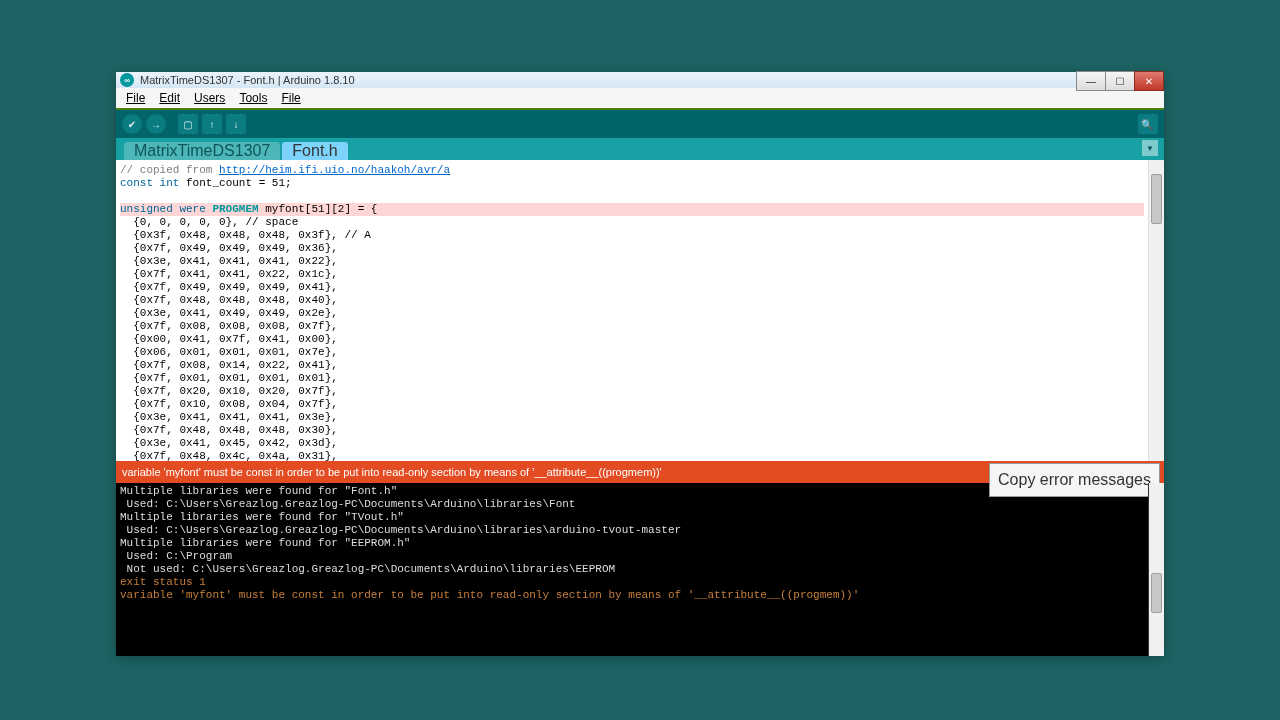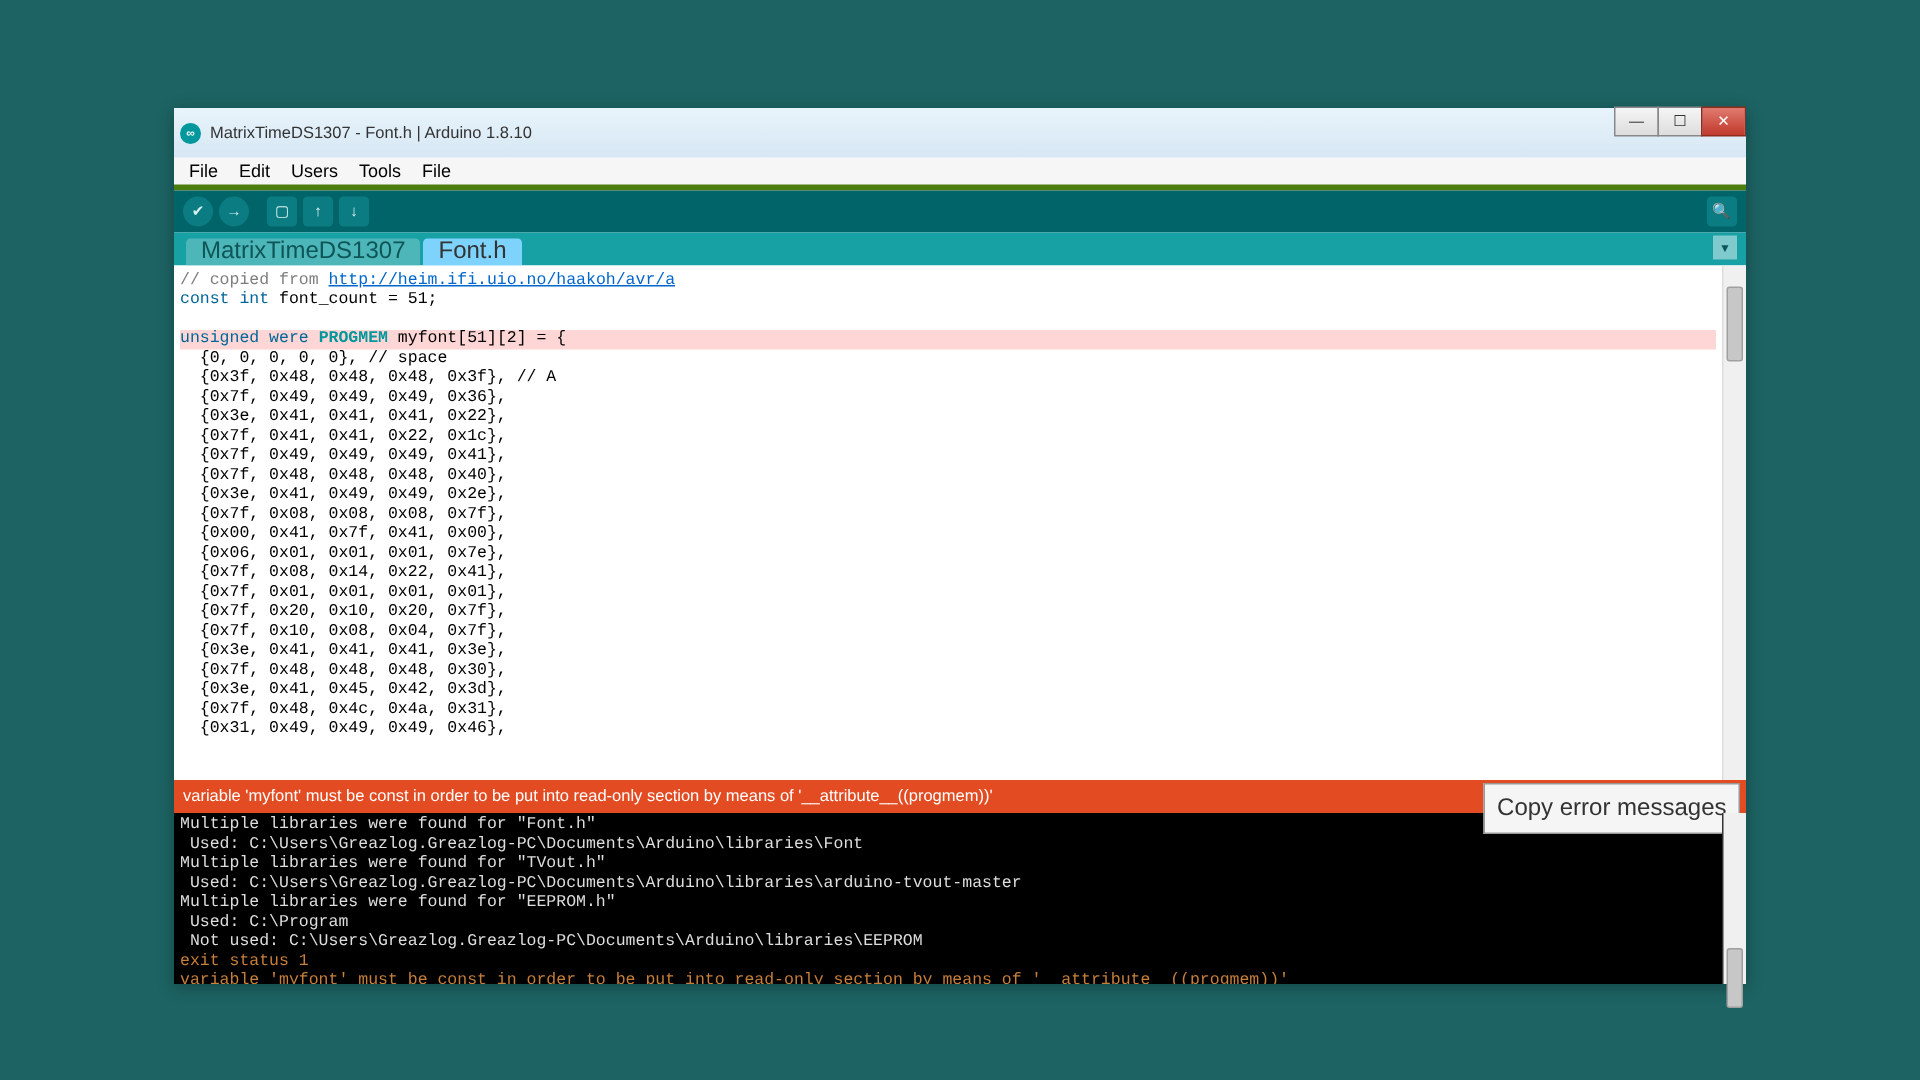--- a/index.html
+++ b/index.html
@@ -16,21 +16,21 @@
     left: 116px;
     top: 72px;
     width: 1048px;
     height: 584px;
     background: #fff;
     box-shadow: 0 2px 10px rgba(0,0,0,0.3);
     display: flex;
     flex-direction: column;
   }
   .titlebar {
-    height: 33px;
+    height: 16px;
     background: linear-gradient(to bottom, #e8f4fb, #d6e7f4);
     display: flex;
     align-items: center;
     padding: 0 4px;
     font-size: 11px;
     color: #333;
     position: relative;
   }
   .titlebar-icon {
     width: 14px; height: 14px;
@@ -55,26 +55,27 @@
     display: flex; align-items: center; justify-content: center;
     font-size: 10px;
     border: 1px solid #888;
     background: linear-gradient(to bottom, #f5f5f5, #ddd);
     margin-left: -1px;
   }
   .win-btn.close { background: linear-gradient(to bottom, #e07a6f, #c0392b); color: #fff; border-color: #8b2c1f; }
   .menubar {
     height: 22px;
     background: #f6f6f6;
-    border-bottom: 4px solid #4d7c0f;
+    border-bottom: 2px solid #4d7c0f;
     display: flex;
     align-items: center;
     padding: 0 4px;
     font-size: 12px;
     gap: 2px;
+    text-decoration: underline;
   }
   .menu-item { padding: 2px 6px; cursor: default; }
   .toolbar {
     height: 28px;
     background: #006468;
     display: flex;
     align-items: center;
     padding: 0 6px;
     gap: 4px;
     position: relative;
@@ -172,21 +173,21 @@
     right: 4px; top: 2px;
     height: 34px;
     background: #f5f5f5;
     color: #333;
     font-size: 16px;
     padding: 0 8px;
     border: 1px solid #999;
     display: flex; align-items: center;
   }
   .console-wrap {
-    height: 114px;
+    height: 173px;
     display:flex;
     background:#000;
   }
   .console {
     flex:1;
     color: #c77f3a;
     font-family: "Consolas","Courier New",monospace;
     font-size: 11px;
     line-height: 13px;
     padding: 2px 4px;

